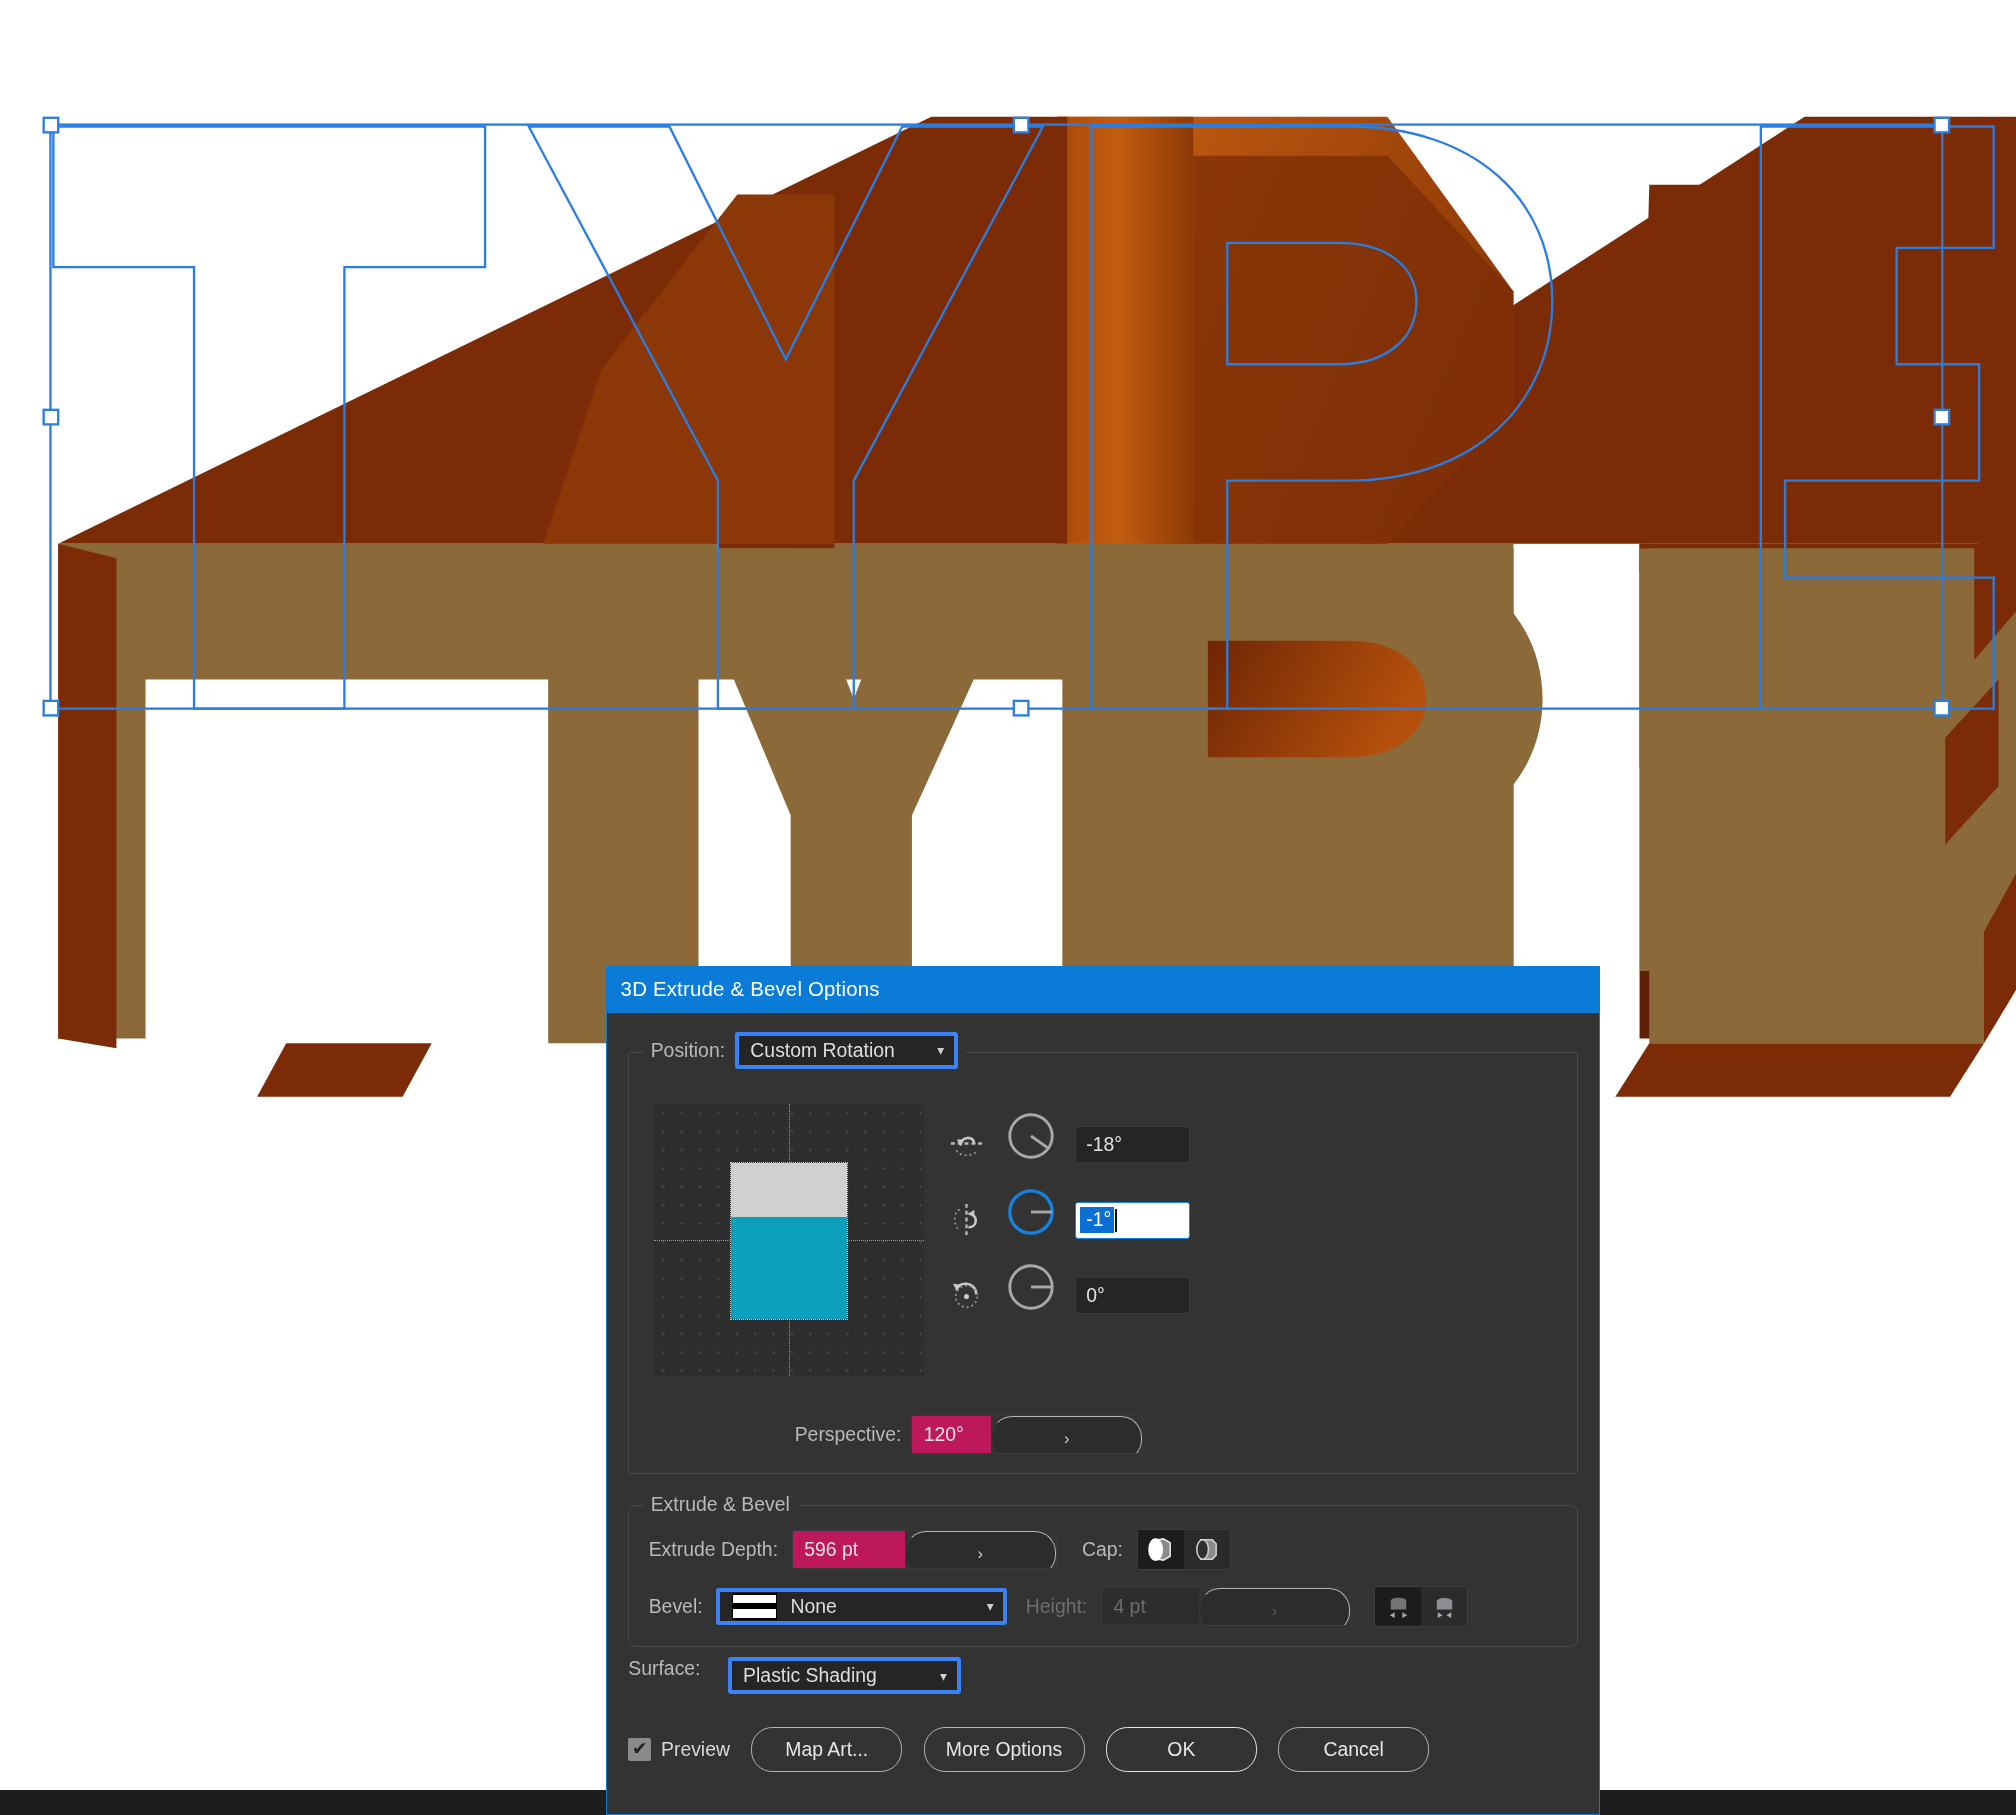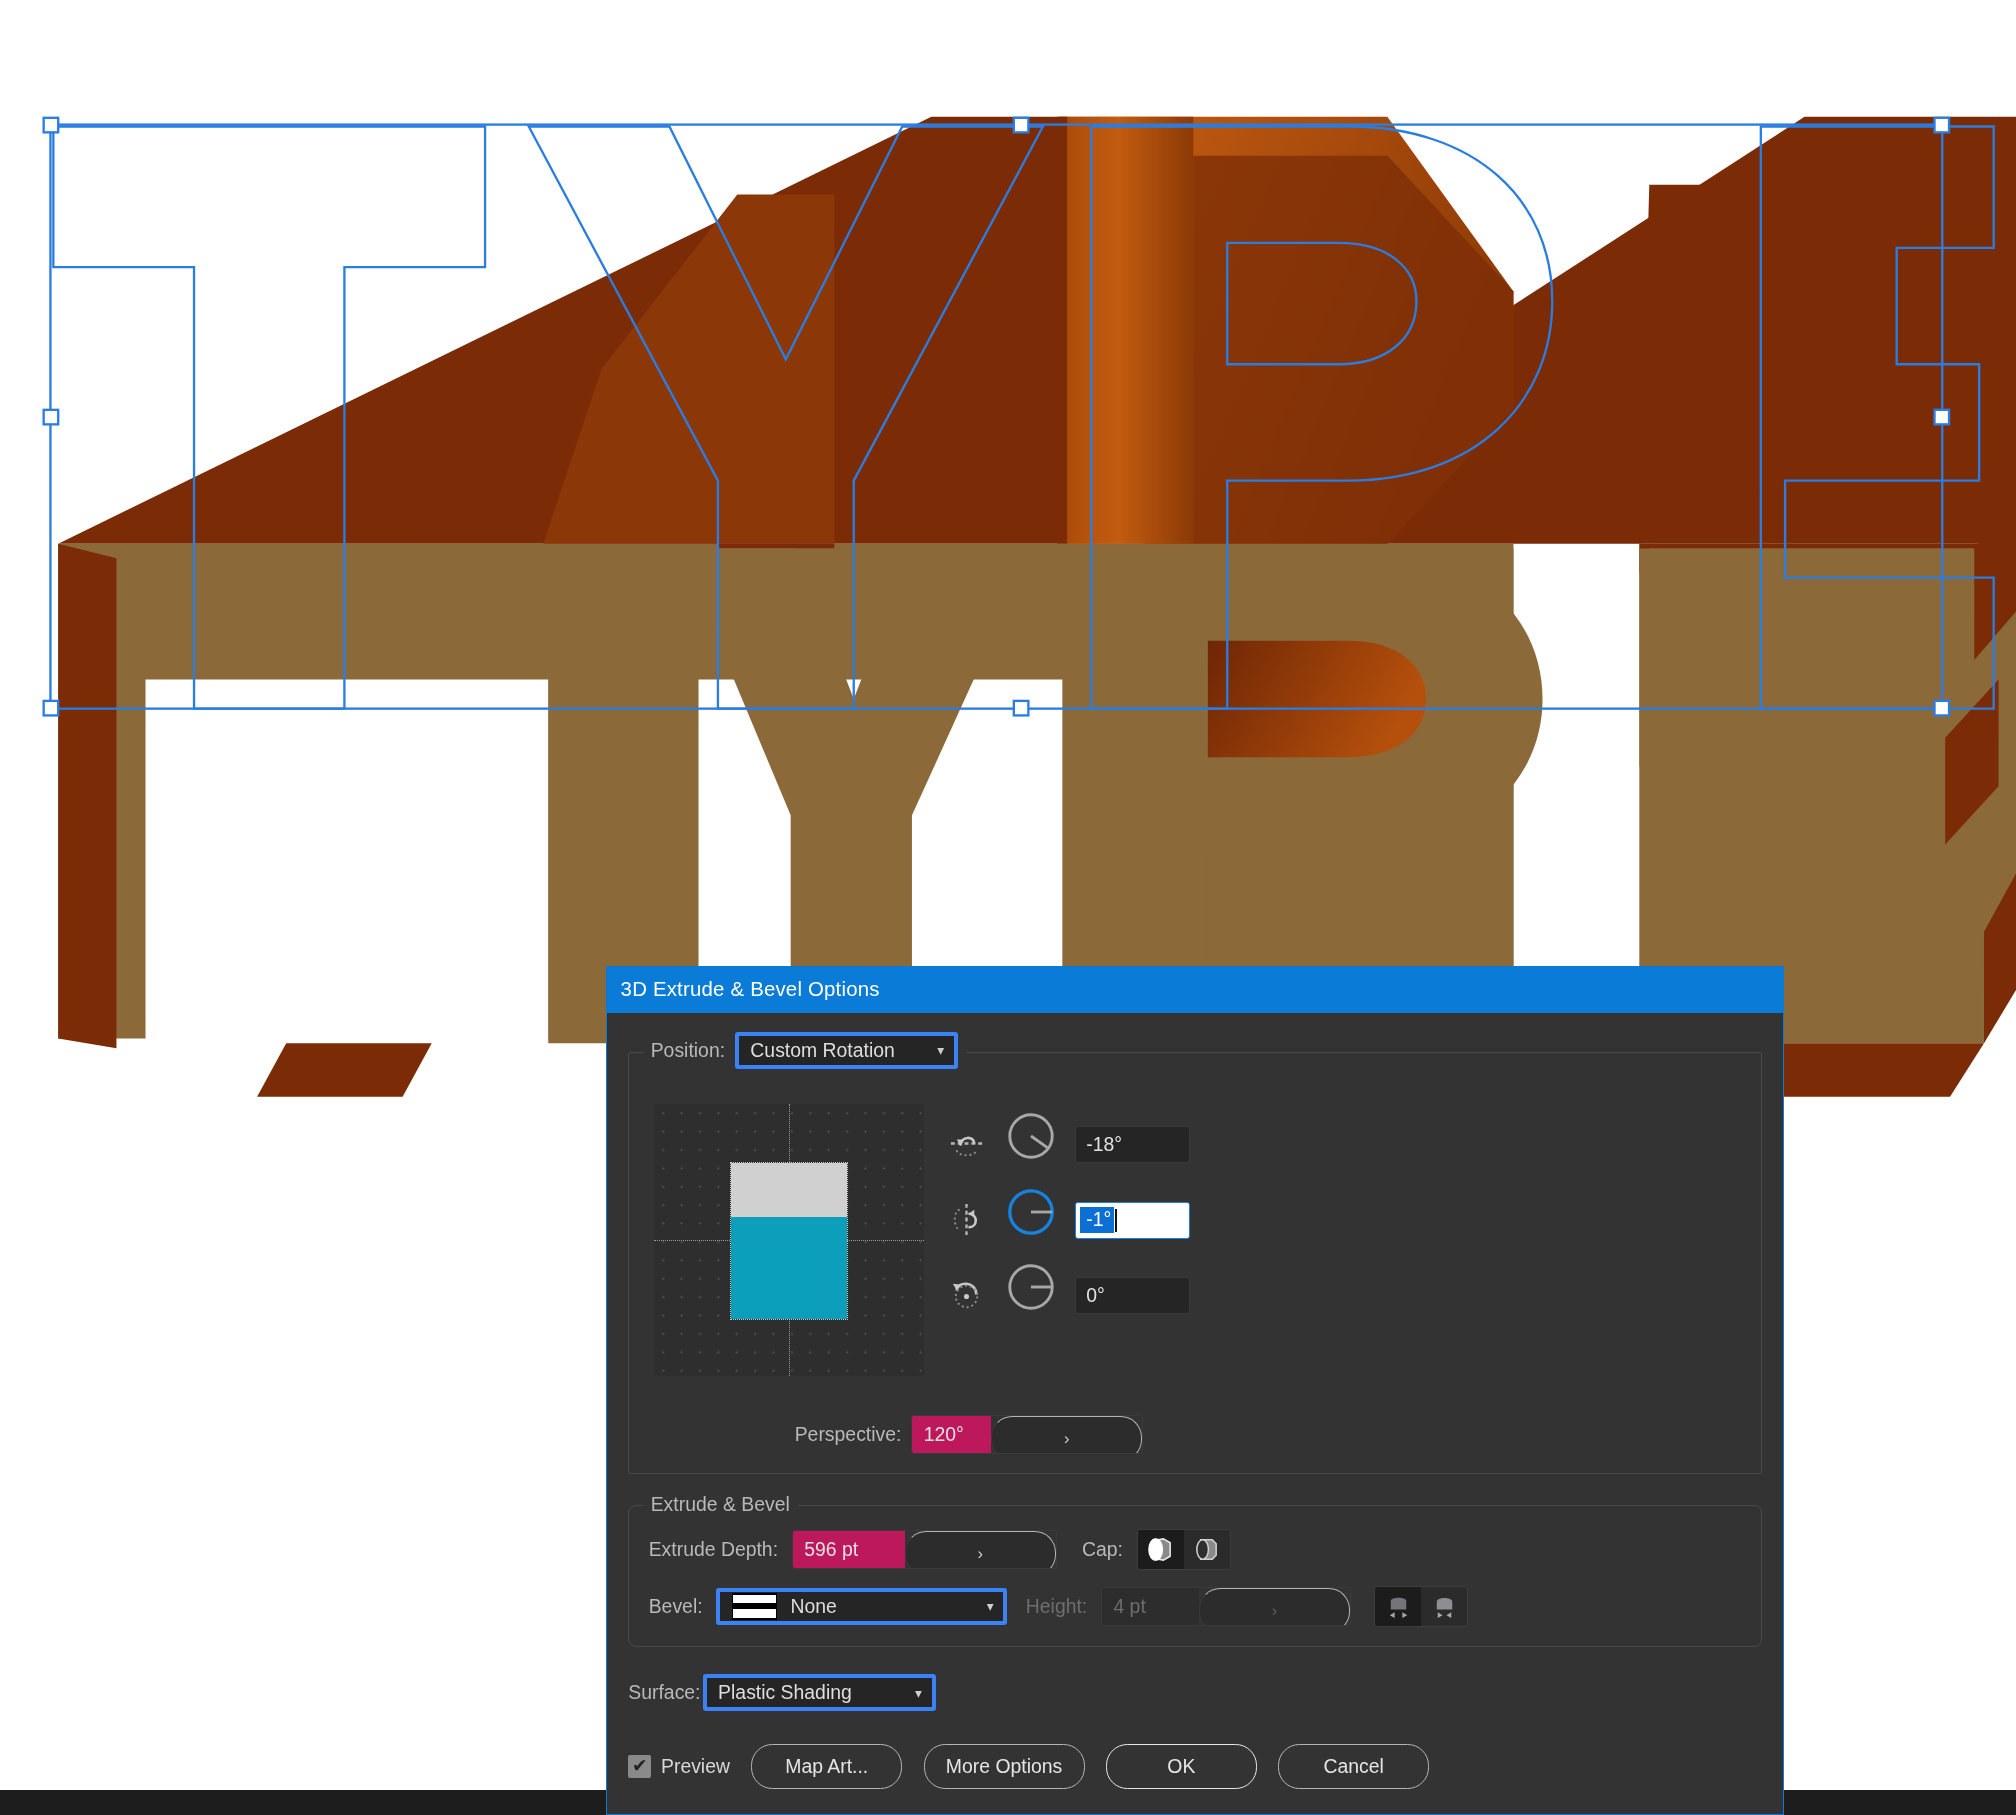--- a/index.html
+++ b/index.html
@@ -11,21 +11,21 @@
     overflow:hidden;position:relative;
   }
 
   
   #canvas{position:absolute;left:0;top:0;width:2016px;height:1816px;background:#ffffff;overflow:hidden;}
   #artwork{position:absolute;left:0;top:0;width:2016px;height:1816px;}
   #bottombar{position:absolute;left:0;top:1790px;width:2016px;height:25px;background:#1d1d1d;}
 
   
   #dialog{
-    position:absolute;left:606px;top:966px;width:1178px;height:849px;
+    position:absolute;left:606px;top:966px;width:994px;height:849px;
     background:#333333;border:1.9px solid #0b7bd8;border-top:none;
     box-sizing:border-box;color:#d6d6d6;
   }
   #titlebar{
     height:47px;background:#0b7bd8;color:#ffffff;
     display:flex;align-items:center;padding-left:13.6px;
     font-size:20.4px;letter-spacing:0.2px;
   }
   .body{padding:0 21.3px;}
 
@@ -115,21 +115,21 @@
 
   
   .eb-row{display:flex;align-items:center;gap:13.6px;margin-bottom:15.5px;}
   .eb-row:last-child{margin-bottom:0;}
 
   .iconbtn-group{display:inline-flex;background:#2b2b2b;border:1px solid #3e3e3e;border-radius:2.9px;overflow:hidden;}
   .iconbtn{width:46px;height:39px;display:flex;align-items:center;justify-content:center;cursor:default;}
   .iconbtn.sel{background:#1c1c1c;}
 
   
-  #surface-row{display:flex;align-items:center;gap:2px;margin-top:27px;}
+  #surface-row{display:flex;gap:27px;margin-top:10px;}
 
   
   #footer{display:flex;align-items:center;gap:21.3px;margin-top:33px;padding-bottom:9.7px;}
   .checkrow{display:flex;align-items:center;gap:9.7px;}
   .checkbox{width:23px;height:23px;background:#8a8a8a;border-radius:1.9px;display:flex;
       align-items:center;justify-content:center;color:#222;font-size:18.4px;line-height:1;cursor:default;}
   .btn{
     height:45px;min-width:151px;padding:0 21.3px;border-radius:21.3px;
     background:#333333;border:1px solid #b5b5b5;color:#e6e6e6;font-size:19.4px;
     display:flex;align-items:center;justify-content:center;cursor:default;box-sizing:border-box;

